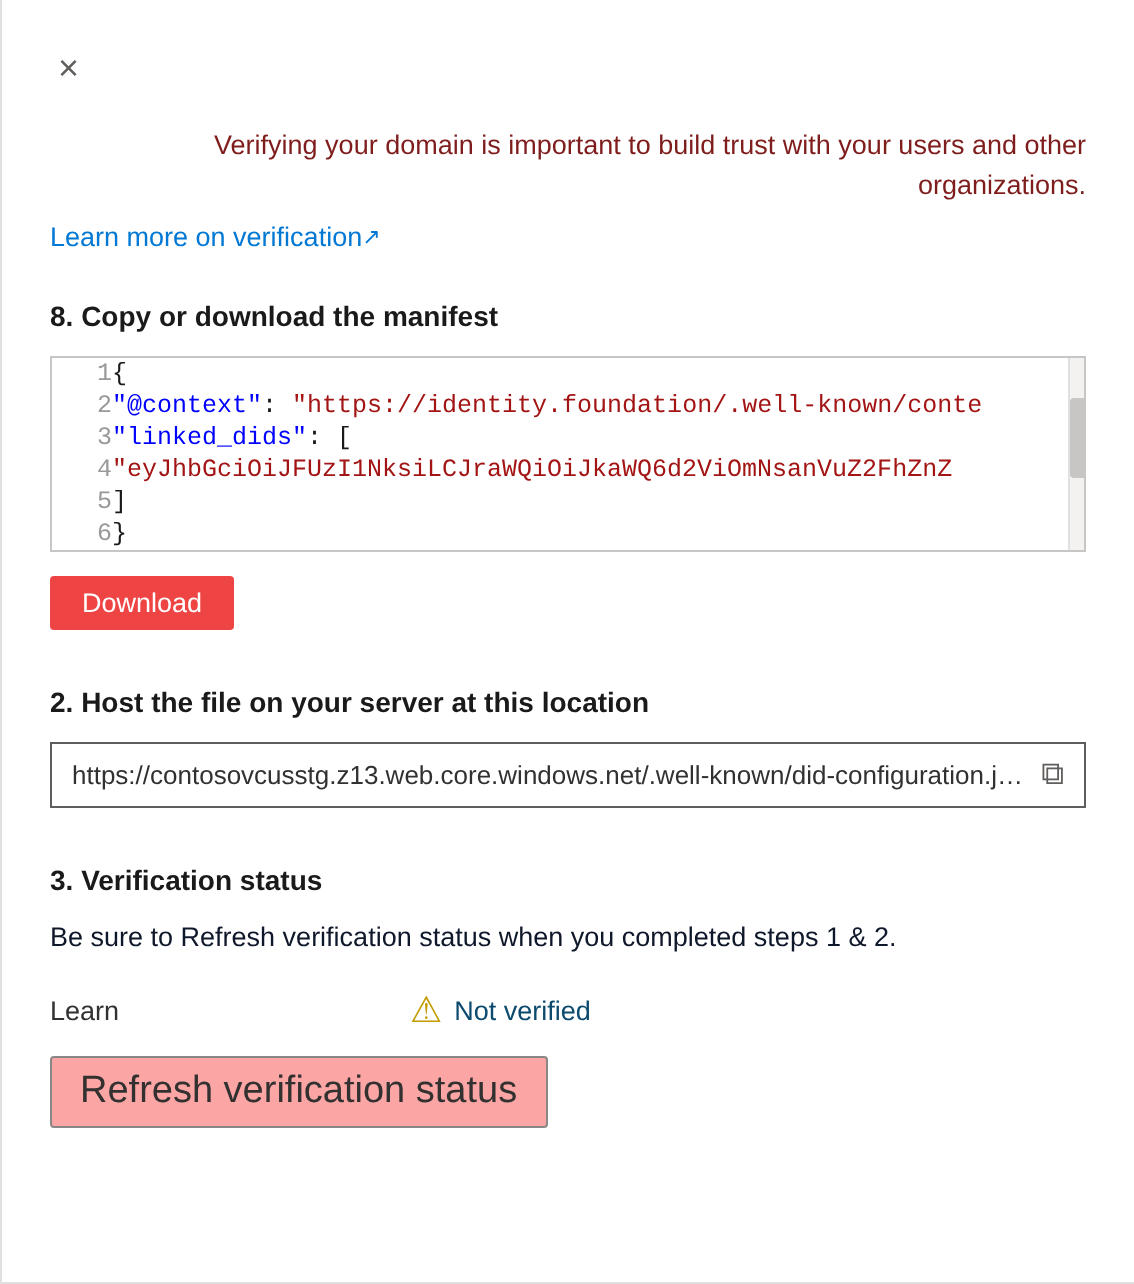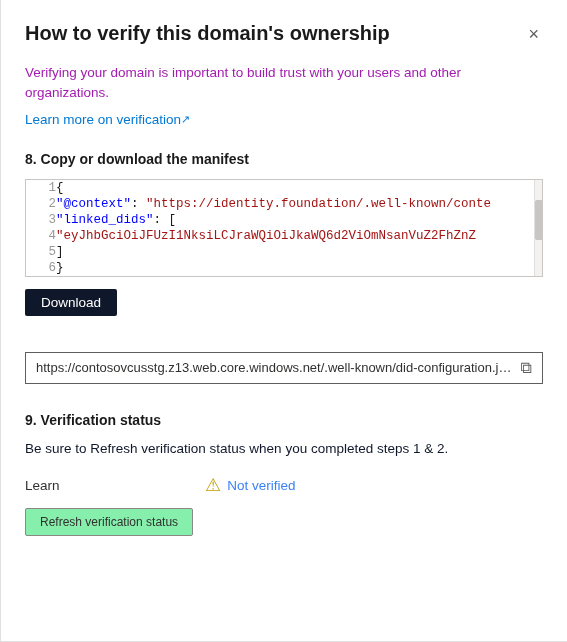--- a/index.html
+++ b/index.html
@@ -38,23 +38,24 @@
       border: none;
       cursor: pointer;
       color: #605e5c;
       font-size: 18px;
       padding: 2px 4px;
       margin-top: 2px;
       flex-shrink: 0;
     }
     .description {
       font-size: 13.5px;
-      color: #a21caf;
+      color: #7f1d1d;
       line-height: 1.5;
       margin-bottom: 6px;
+      text-align: right;
     }
     .learn-more {
       font-size: 13.5px;
       color: #0078d4;
       text-decoration: none;
       display: inline-flex;
       align-items: center;
       gap: 0;
       margin-bottom: 24px;
     }
@@ -112,21 +113,21 @@
     }
     .scrollbar-thumb {
       width: 8px;
       height: 40px;
       background: #c8c6c4;
       border-radius: 2px;
       position: absolute;
       top: 20px;
     }
     .download-btn {
-      background: #0f172a;
+      background: #ef4444;
       color: #fff;
       border: none;
       padding: 6px 16px;
       font-size: 13.5px;
       cursor: pointer;
       border-radius: 2px;
       margin-bottom: 28px;
     }
     .host-section { margin-bottom: 28px; }
     .url-field-container {
@@ -169,54 +170,53 @@
       align-items: center;
       gap: 6px;
       margin-left: 120px;
     }
     .warning-icon {
       color: #c19c00;
       font-size: 18px;
     }
     .not-verified-text {
       font-size: 13.5px;
-      color: #3b82f6;
+      color: #0c4a6e;
     }
     .be-sure-text {
       font-size: 13.5px;
       color: #0f172a;
       margin-top: 6px;
       margin-bottom: 16px;
       line-height: 1.4;
     }
     .refresh-btn {
-      background: #86efac;
+      background: #fca5a5;
       border: 1px solid #8a8886;
       color: #323130;
       padding: 6px 14px;
-      font-size: 12px;
+      font-size: 19px;
       cursor: pointer;
       border-radius: 2px;
       margin-top: 12px;
     }
     .divider {
       position: absolute;
       bottom: 0;
       left: 0;
       right: 0;
       height: 1px;
       background: #e0e0e0;
     }
   </style>
 </head>
 <body>
 
 <div class="panel">
   <div class="panel-header">
-    <h1 class="panel-title">How to verify this domain's ownership</h1>
     <button class="close-btn">×</button>
   </div>
 
   <p class="description">Verifying your domain is important to build trust with your users and other organizations.</p>
   <a href="#" class="learn-more">
     <span>Learn more on verification</span>
     <span class="learn-more-icon">↗</span>
   </a>
 
   <div class="section-title">8. Copy or download the manifest</div>
@@ -253,28 +253,29 @@
       </table>
     </div>
     <div class="scrollbar-hint">
       <div class="scrollbar-thumb"></div>
     </div>
   </div>
 
   <button class="download-btn">Download</button>
 
   <div class="host-section">
+    <div class="section-title">2. Host the file on your server at this location</div>
     <div class="url-field-container">
       <span class="url-text">https://contosovcusstg.z13.web.core.windows.net/.well-known/did-configuration.json</span>
       <button class="copy-btn">⧉</button>
     </div>
   </div>
 
   <div class="verification-section">
-    <div class="section-title">9. Verification status</div>
+    <div class="section-title">3. Verification status</div>
     <p class="be-sure-text">Be sure to Refresh verification status when you completed steps 1 &amp; 2.</p>
     <div class="status-row">
       <span class="status-label">Learn</span>
       <div class="status-warning">
         <span class="warning-icon">⚠</span>
         <span class="not-verified-text">Not verified</span>
       </div>
     </div>
     <button class="refresh-btn">Refresh verification status</button>
   </div>

